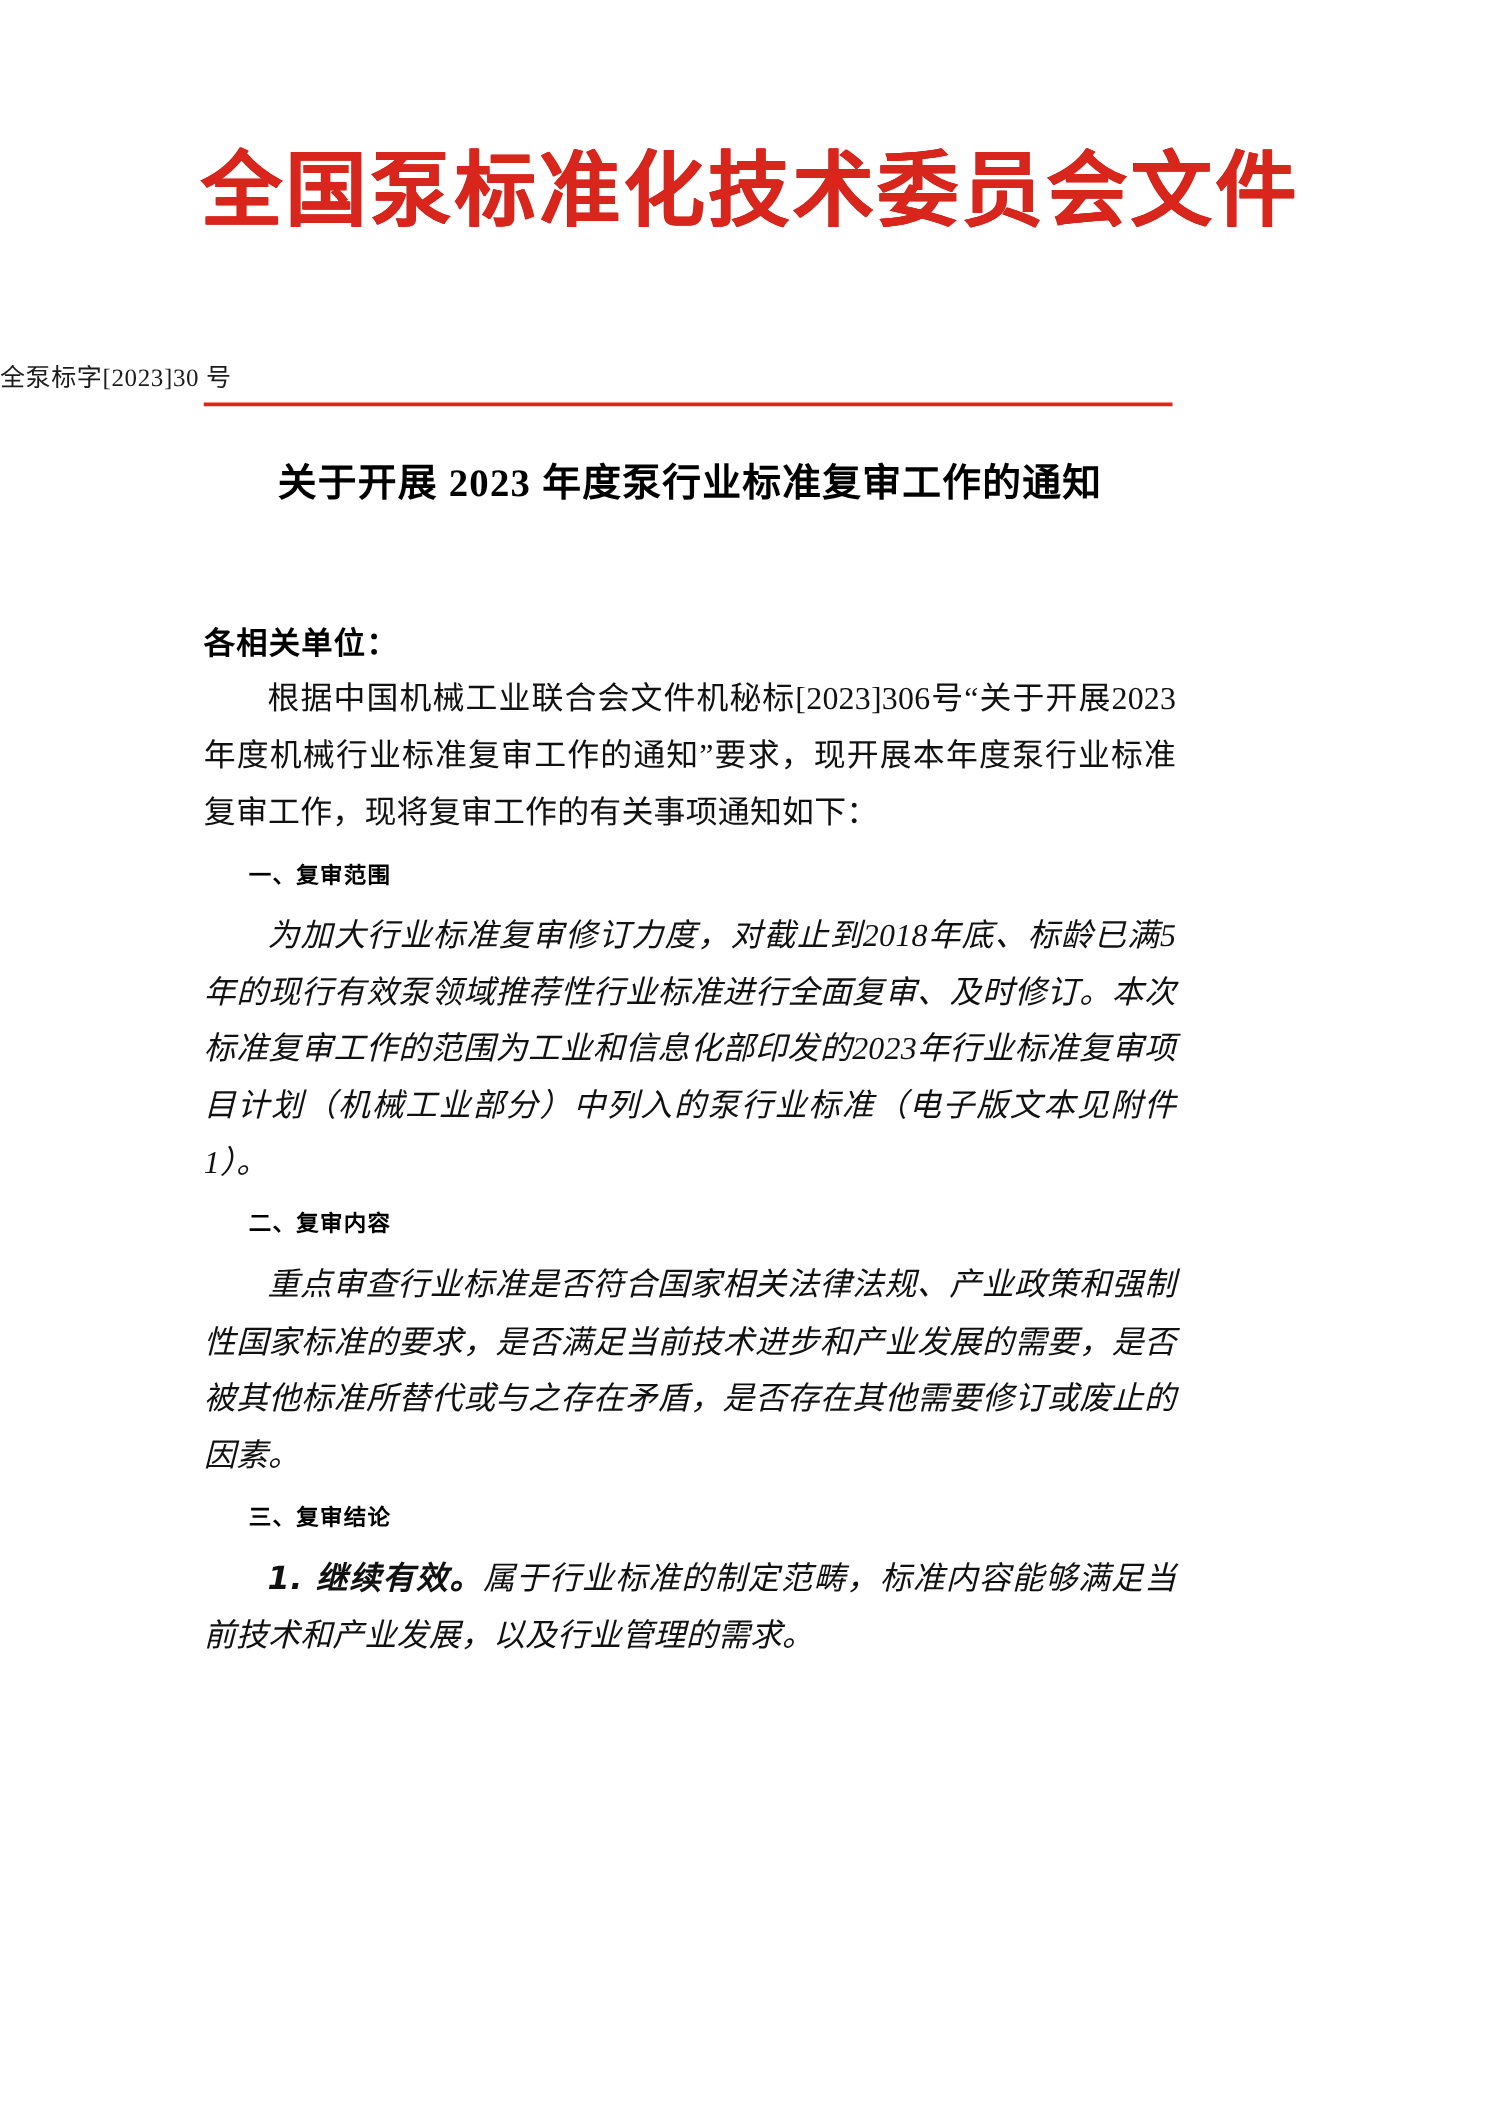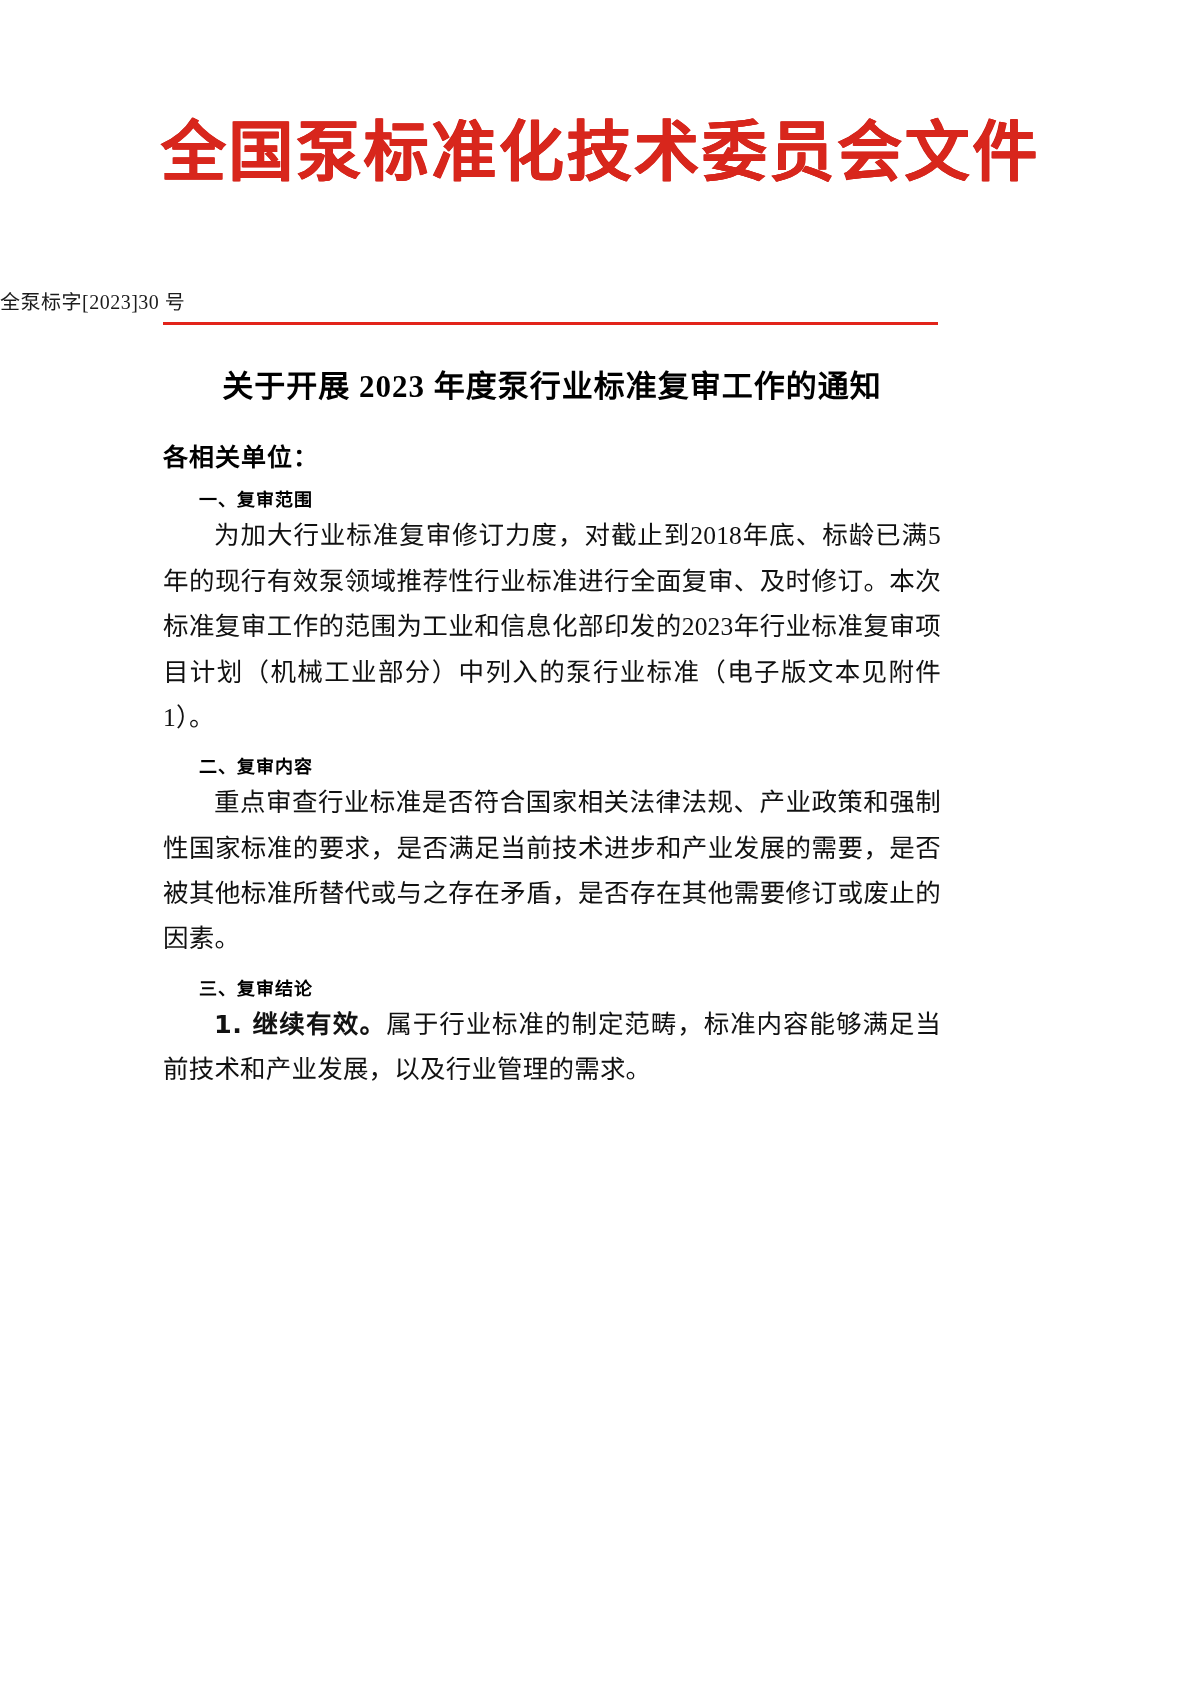--- a/index.html
+++ b/index.html
@@ -77,35 +77,35 @@
     color: #000;
     letter-spacing: 1px;
     margin: 10px 0 0 0;
   }
 
   .salutation {
     font-family: "DejaVu Sans", "Liberation Sans", sans-serif;
     font-weight: 700;
     font-size: 25px;
     color: #000;
-    margin-top: 29px;
+    margin-top: 86px;
     letter-spacing: 1px;
   }
 
   p.para {
     font-size: 25.5px;
     line-height: 1.78;
     color: #111;
     margin: 6px 0 0 0;
     text-align: justify;
     text-justify: inter-ideograph;
     text-indent: 2em;
     letter-spacing: 0.2px;
   }
-  p.para.tight { margin-top: 2px; }
+  p.para.tight { margin-top: 15px; font-style: italic; }
 
   .section-head {
     font-family: "DejaVu Sans", "Liberation Sans", sans-serif;
     font-weight: 700;
     font-size: 18px;
     color: #000;
     text-indent: 2em;
     margin: 12px 0 2px 0;
     letter-spacing: 1px;
   }
@@ -128,20 +128,21 @@
   <div class="doc-number">全泵标字[2023]30 号</div>
 
   <div class="red-rule"></div>
 
   <div class="body-wrap">
 
     <h1 class="doc-title">关于开展 2023 年度泵行业标准复审工作的通知</h1>
 
     <div class="salutation">各相关单位：</div>
 
+    <p class="para">根据中国机械工业联合会文件机秘标[2023]306号“关于开展2023年度机械行业标准复审工作的通知”要求，现开展本年度泵行业标准复审工作，现将复审工作的有关事项通知如下：</p>
 
     <div class="section-head">一、复审范围</div>
     <p class="para tight">为加大行业标准复审修订力度，对截止到2018年底、标龄已满5年的现行有效泵领域推荐性行业标准进行全面复审、及时修订。本次标准复审工作的范围为工业和信息化部印发的2023年行业标准复审项目计划（机械工业部分）中列入的泵行业标准（电子版文本见附件1）。</p>
 
     <div class="section-head">二、复审内容</div>
     <p class="para tight">重点审查行业标准是否符合国家相关法律法规、产业政策和强制性国家标准的要求，是否满足当前技术进步和产业发展的需要，是否被其他标准所替代或与之存在矛盾，是否存在其他需要修订或废止的因素。</p>
 
     <div class="section-head">三、复审结论</div>
 
     <p class="para tight"><b class="hei">1. 继续有效。</b><span>属于行业标准的制定范畴，标准内容能够满足当前技术和产业发展，以及行业管理的需求。</span></p>

